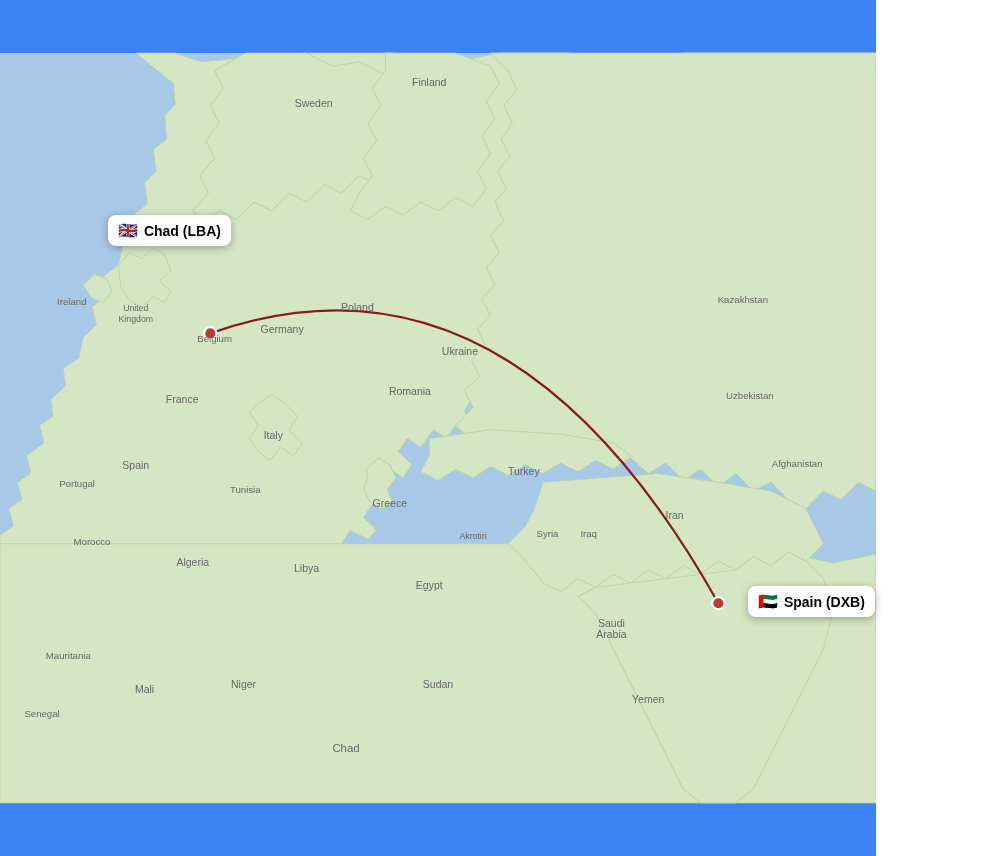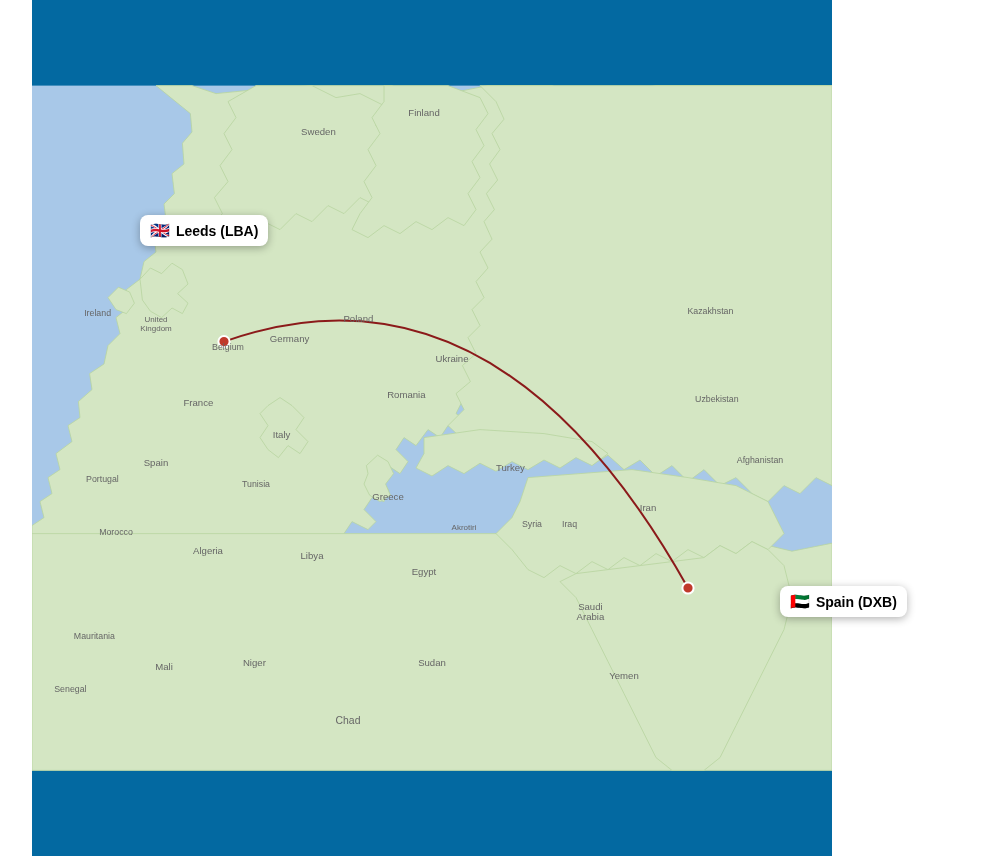--- a/index.html
+++ b/index.html
@@ -1,23 +1,22 @@
 <!DOCTYPE html>
 <html><head>
   <meta charset="utf-8">
   <style>
     * { margin: 0; padding: 0; box-sizing: border-box; }
     body { width: 1000px; height: 856px; overflow: hidden; font-family: Arial, sans-serif; }
     
     #map-container {
-      width: 800px;
+      width: 876px;
       height: 856px;
       position: relative;
-      background-color: #0369a1;
-      margin-left: 32px;
+      background-color: #3b82f6;
     }
 
     
     #map-svg {
       position: absolute;
       top: 0; left: 0;
       width: 100%; height: 100%;
     }
 
     .airport-label {
@@ -111,20 +110,20 @@
     <text x="165" y="730" text-anchor="middle" fill="#666" font-size="12" font-family="Arial">Mali</text>
     <text x="78" y="692" text-anchor="middle" fill="#666" font-size="11" font-family="Arial">Mauritania</text>
     <text x="48" y="758" text-anchor="middle" fill="#666" font-size="11" font-family="Arial">Senegal</text>
     <text x="82" y="288" text-anchor="middle" fill="#666" font-size="11" font-family="Arial">Ireland</text>
     <text x="155" y="295" text-anchor="middle" fill="#666" font-size="10" font-family="Arial">United</text>
     <text x="155" y="307" text-anchor="middle" fill="#666" font-size="10" font-family="Arial">Kingdom</text>
   </svg>
 
   <div class="airport-label" style="left: 108px; top: 215px;">
     <span class="flag-emoji">🇬🇧</span>
-    <span>Leeds (LBA)</span>
+    <span>Chad (LBA)</span>
   </div>
 
   <div class="airport-label" style="left: 748px; top: 586px;">
     <span class="flag-emoji">🇦🇪</span>
     <span>Spain (DXB)</span>
   </div>
 </div>
 
 </body></html>

